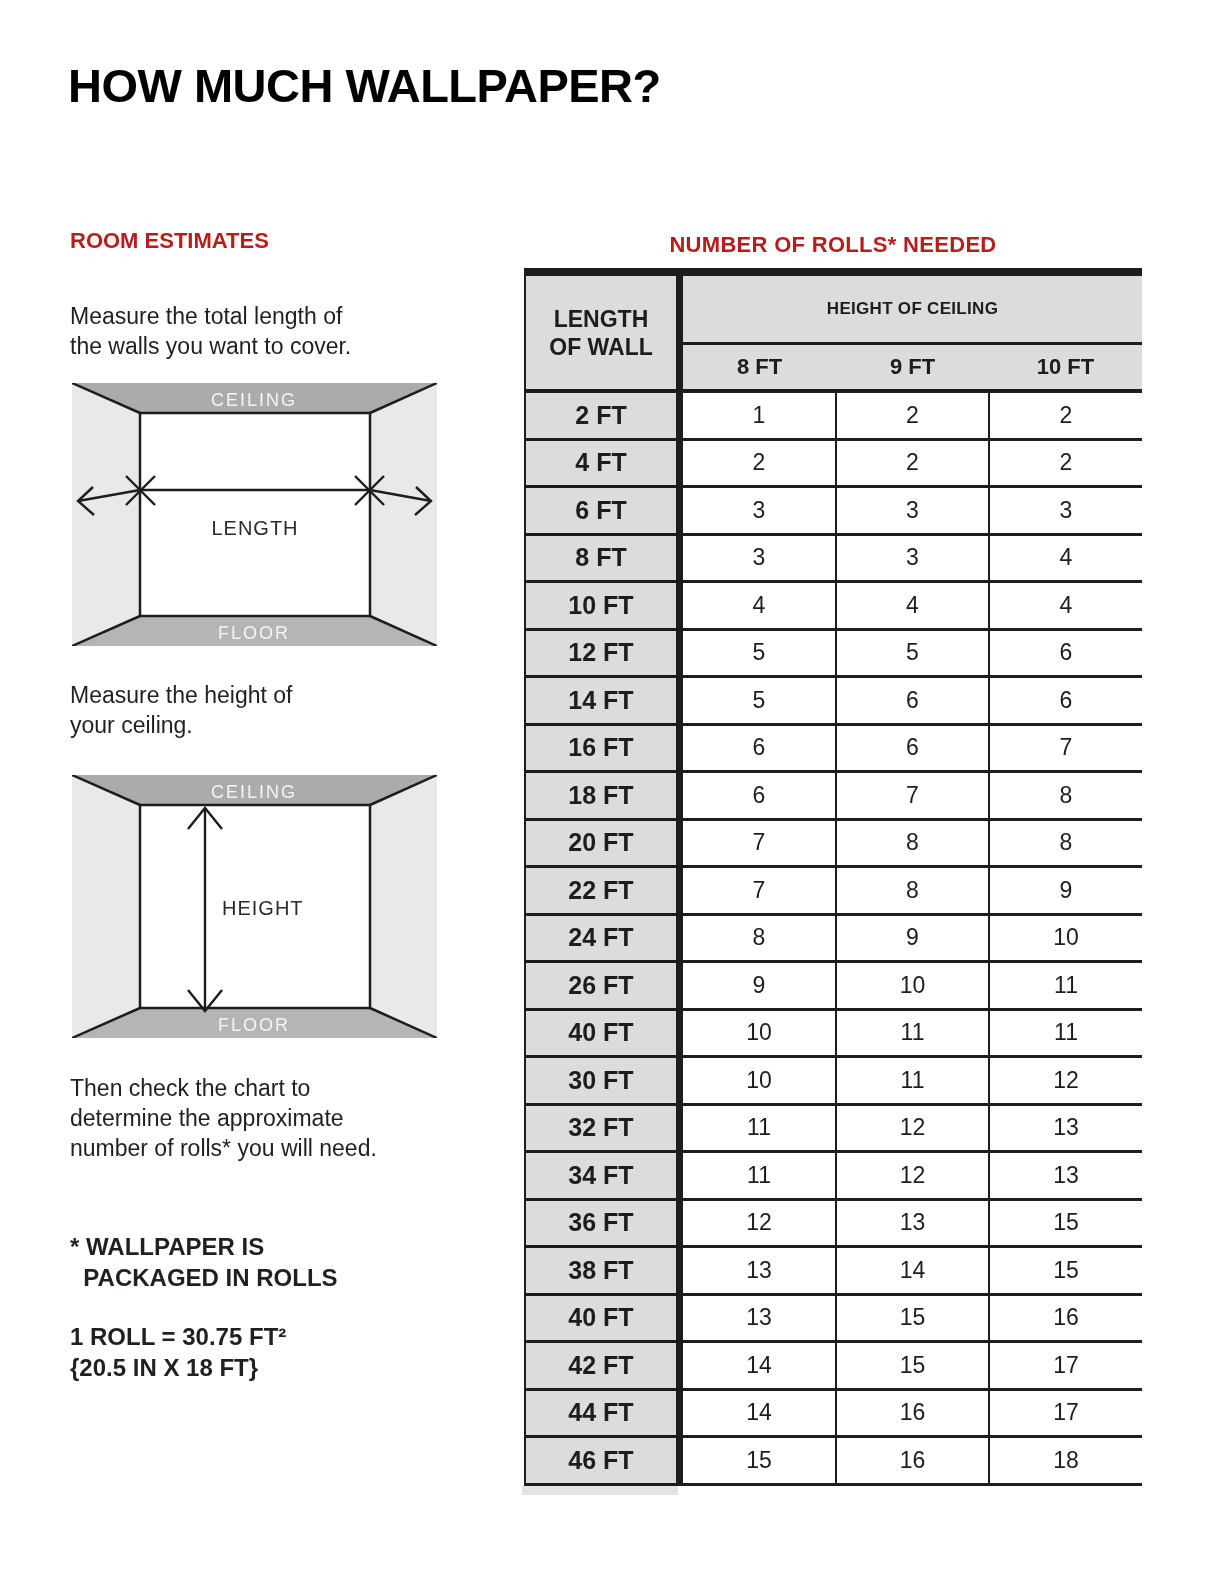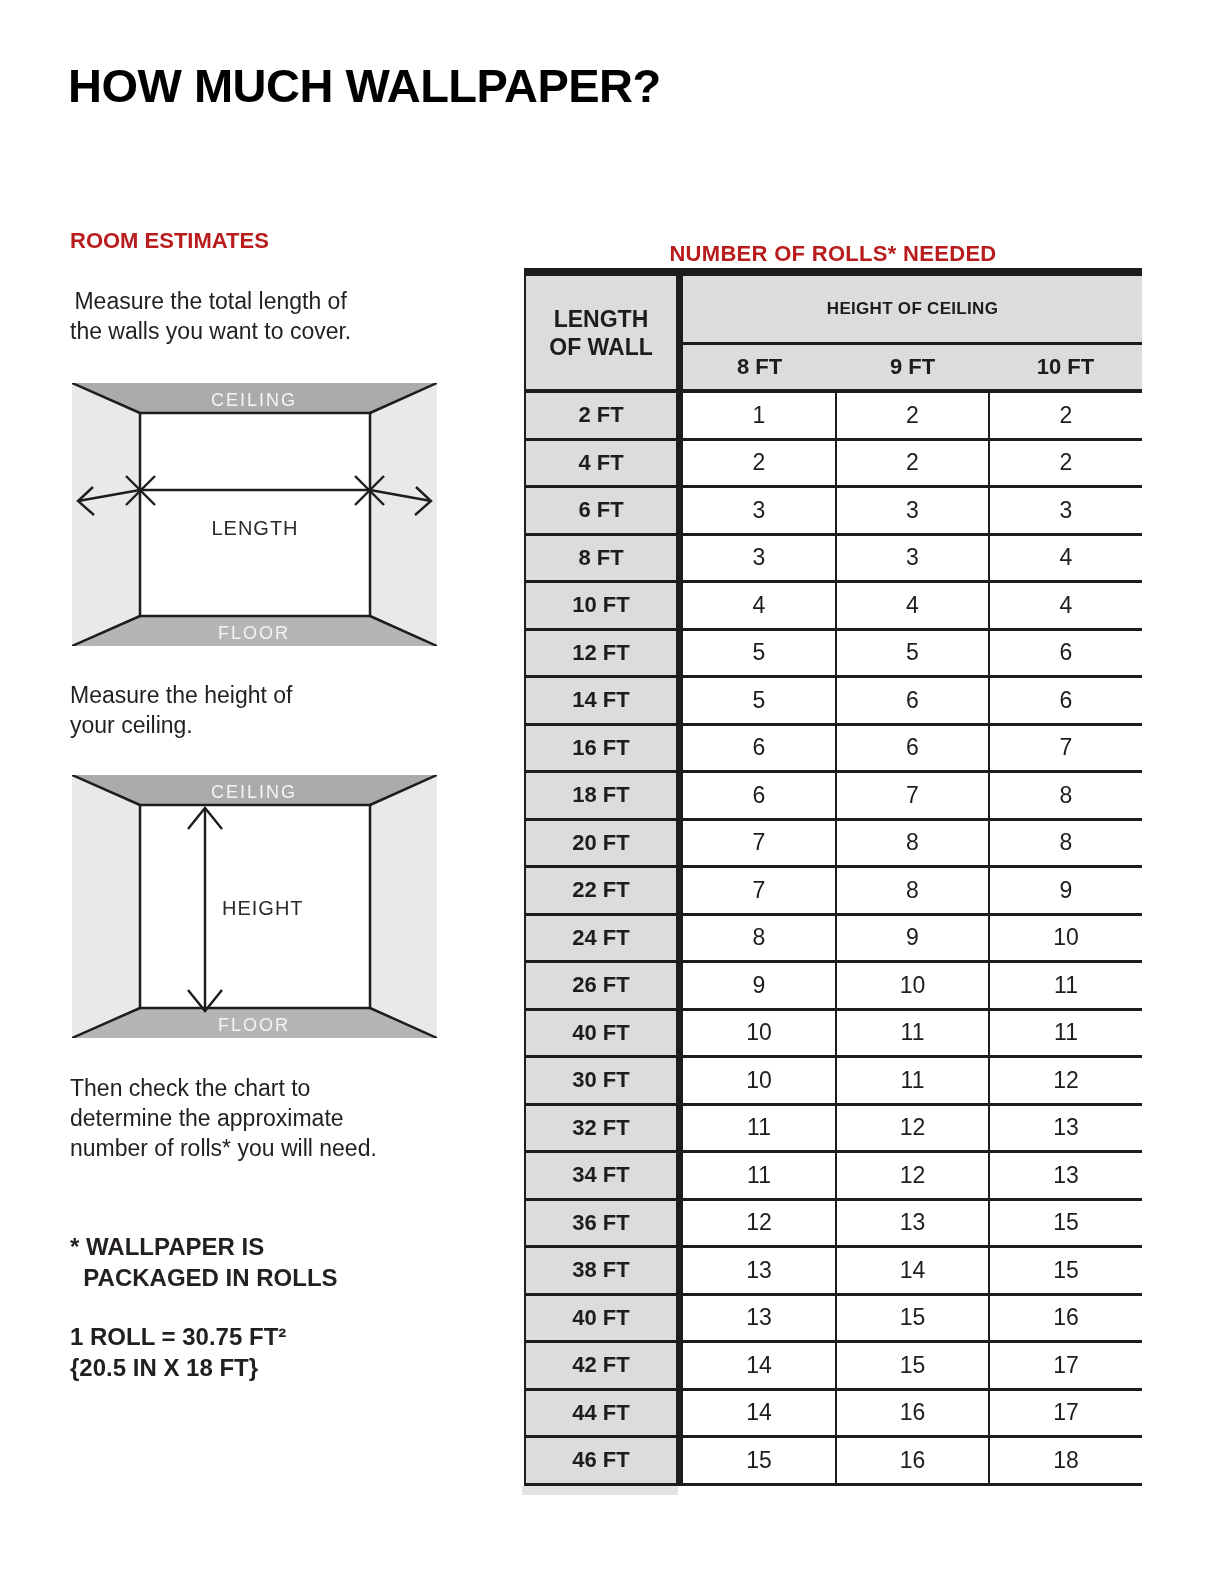--- a/index.html
+++ b/index.html
@@ -17,28 +17,28 @@
     left: 68px; top: 58px;
     font-size: 47px; font-weight: 700;
     color: #000000; letter-spacing: -0.5px;
     white-space: nowrap;
   }
   .section-heading {
     font-size: 22px; font-weight: 700;
     color: #b91c1c; white-space: nowrap;
   }
   #room-estimates-heading { left: 70px; top: 228px; }
-  #rolls-heading { left: 524px; top: 241px; width: 618px; text-align: center; letter-spacing: 0.3px; }
+  #rolls-heading { left: 524px; top: 232px; width: 618px; text-align: center; letter-spacing: 0.3px; }
 
   .para {
     left: 70px;
     font-size: 23px; line-height: 30px;
     white-space: pre-line;
   }
-  #para-length { top: 286px; text-align: center; }
+  #para-length { top: 301px; }
   #para-height { top: 680px; }
   #para-chart  { top: 1073px; }
 
   .footnote {
     left: 70px;
     font-size: 24px; font-weight: 700; line-height: 31px;
     white-space: pre-wrap;
     margin-top: 18px;
   }
   #note-packaged { top: 1213px; }
@@ -80,21 +80,21 @@
     font-size: 17px; font-weight: 700; letter-spacing: 0.3px;
     border-bottom: 3px solid #1d1d1f;
   }
   th.col-head {
     height: 44px; width: 153px;
     font-size: 22px; font-weight: 700;
     border-bottom: 4px solid #1d1d1f;
   }
   .rolls-table tbody th.row-label {
     height: 44.5px;
-    font-size: 22px; font-weight: 700;
+    font-size: 25px; font-weight: 700;
     border-right: 7px solid #1d1d1f;
     border-bottom: 3px solid #1d1d1f;
   }
   .rolls-table tbody td {
     background: #ffffff;
     height: 44.5px;
     font-size: 23px;
     border-bottom: 3px solid #1d1d1f;
     border-left: 2px solid #1d1d1f;
   }

